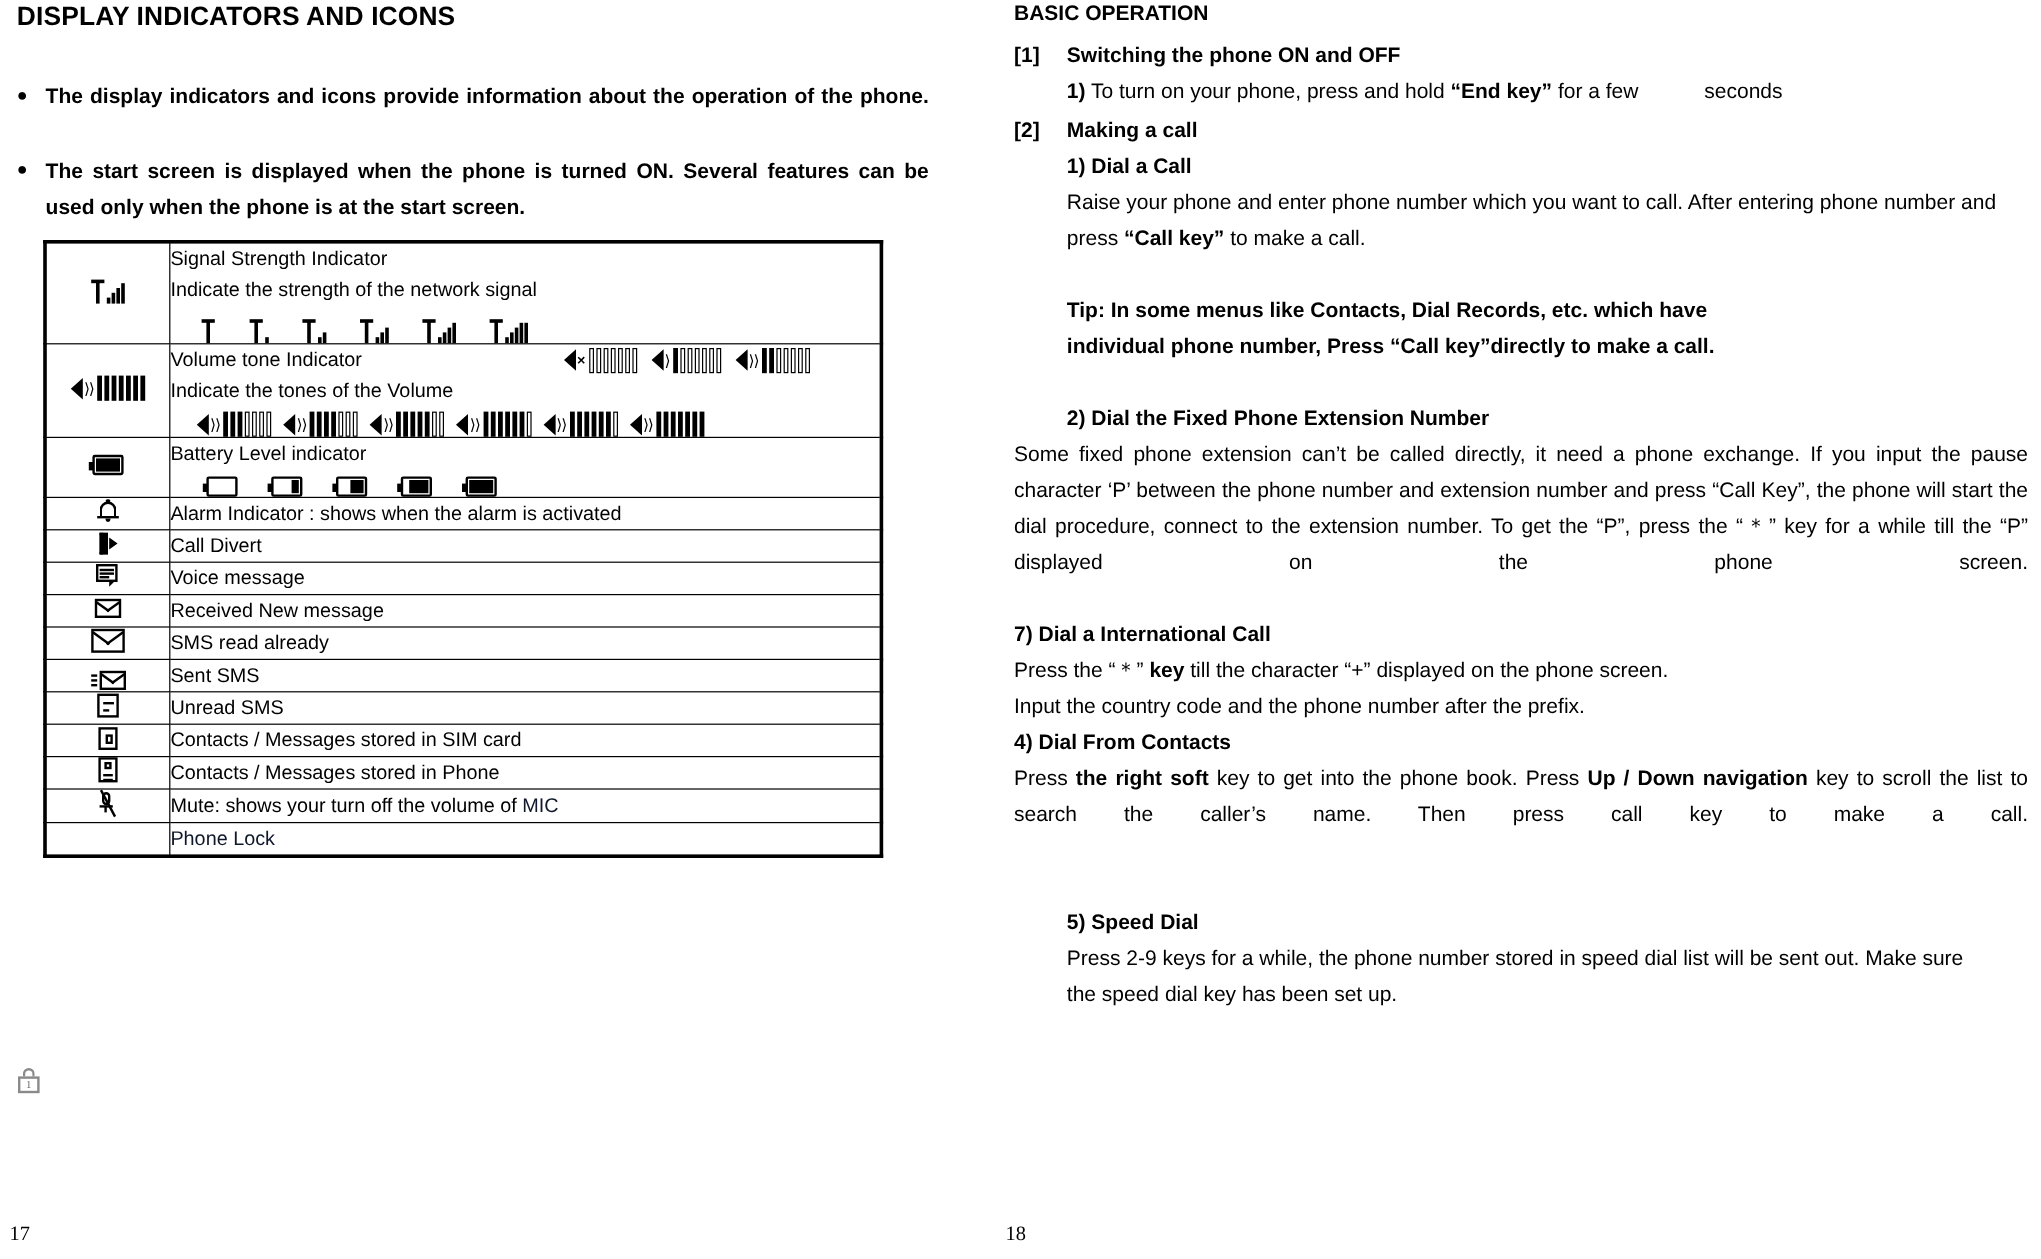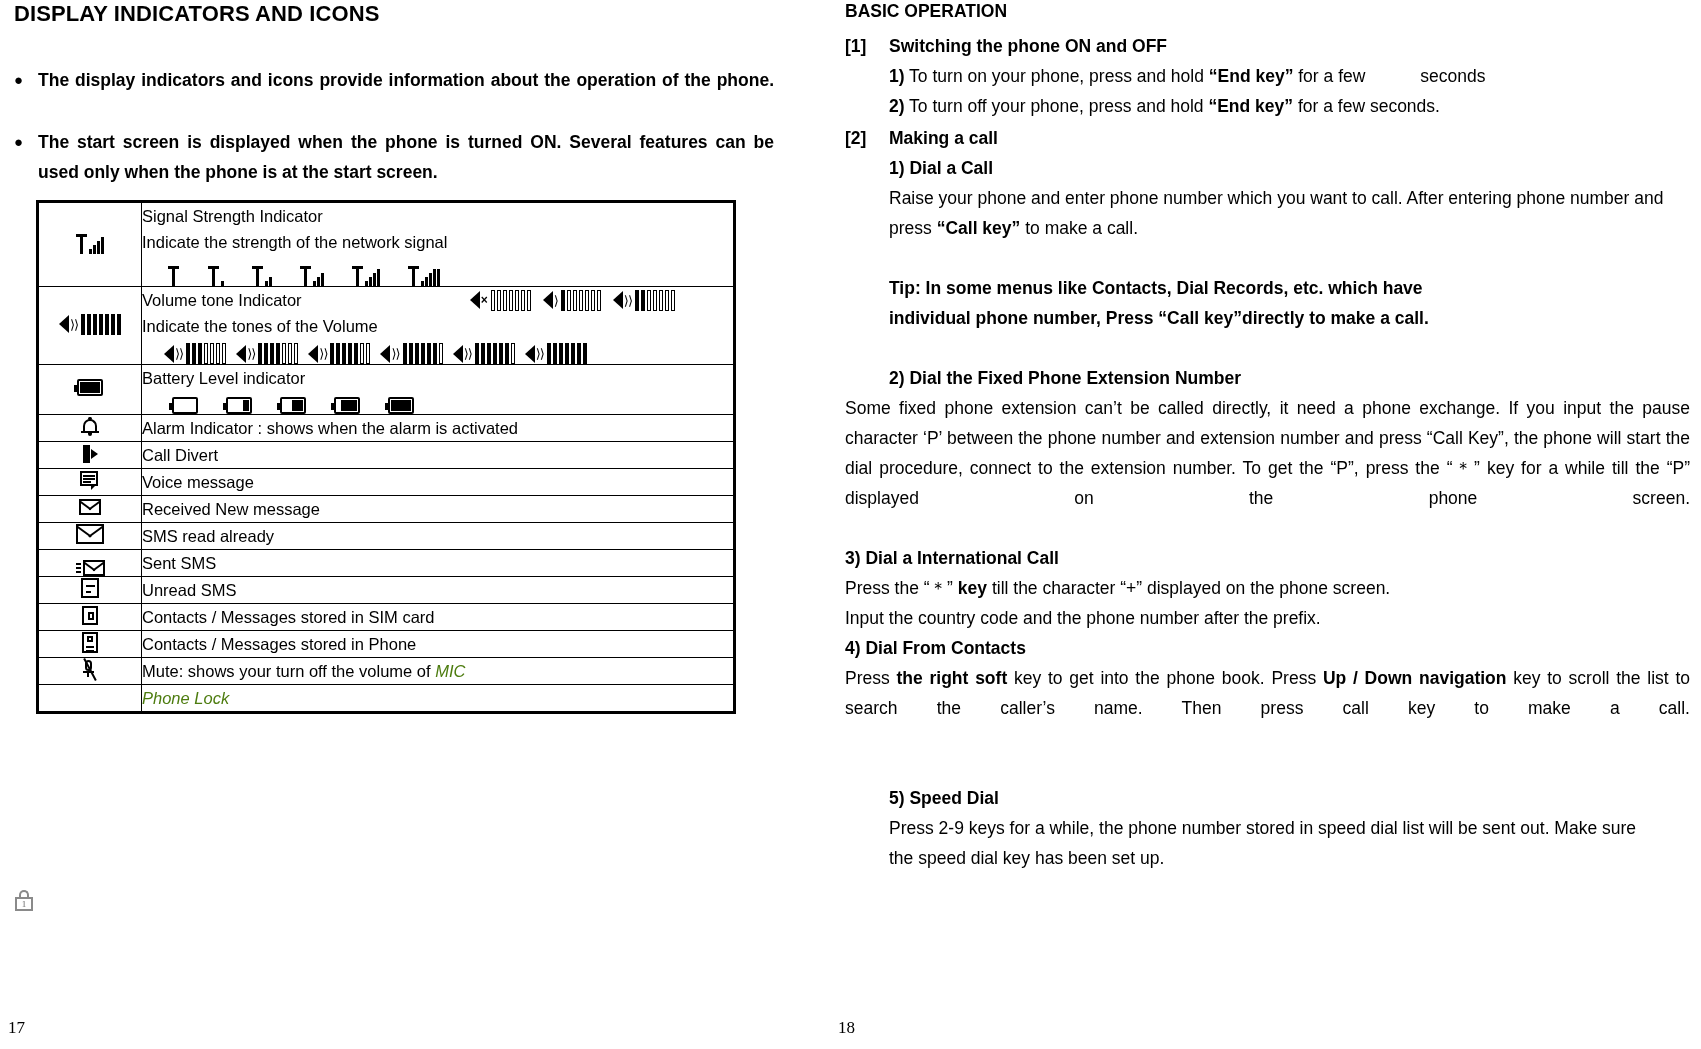--- a/index.html
+++ b/index.html
@@ -98,21 +98,21 @@
     text-align: center;
     vertical-align: middle;
     padding: 3px 0;
   }
   td.desc-cell {
     padding: 5px 0 5px 14px;
     font-size: 16.5px;
     line-height: 26px;
   }
   .desc-line { display: block; }
-  .red { color: #4d7c0f; font-style: italic; }
+  .red { color: #0f172a; }
 
   
   .sig {
     display: inline-flex;
     align-items: flex-end;
     height: 22px;
     gap: 1px;
   }
   .sig .ant {
     position: relative;
@@ -960,41 +960,40 @@
 
   <div class="col-right">
 
     <h1 class="rc-title">BASIC OPERATION</h1>
 
     <div class="num-block">
       <span class="tag">[1]</span>
       <span class="head">Switching the phone ON and OFF</span>
     </div>
     <div class="ind"><b class="bd">1)</b><span> To turn on your phone, press and hold </span><b class="bd">“End key”</b><span> for a few </span><span class="gap-wide"></span><span>seconds</span></div>
-    <div class="ind"><b class="bd">2)</b><span> To turn off your phone, press and hold </span><b class="bd">“End key”</b><span> for a few seconds.</span></div>
 
     <div class="num-block" style="margin-top:2px;">
       <span class="tag">[2]</span>
       <span class="head">Making a call</span>
     </div>
 
     <div class="ind b">1) Dial a Call</div>
     <div class="ind" style="padding-right:0px;"><span>Raise your phone and enter phone number which you want to call. After entering phone number and press </span><b class="bd">“Call key”</b><span> to make a call.</span></div>
 
     <div class="spacer"></div>
 
     <div class="ind b">Tip: In some menus like Contacts, Dial Records, etc. which have</div>
     <div class="ind b">individual phone number, Press “Call key”directly to make a call.</div>
 
     <div class="spacer"></div>
 
     <div class="ind b">2) Dial the Fixed Phone Extension Number</div>
     <div class="ind-j wide j">Some fixed phone extension can’t be called directly, it need a phone exchange. If you input the pause character ‘P’ between the phone number and extension number and press “Call Key”, the phone will start the dial procedure, connect to the extension number. To get the “P”, press the “＊” key for a while till the “P” displayed on the phone screen.</div>
 
-    <div class="ind-j wide" style="font-weight:bold;"><span>3) Dial a International Call</span></div>
+    <div class="ind-j wide" style="font-weight:bold;"><span>7) Dial a International Call</span></div>
     <div class="ind-j wide"><span>Press the “＊” </span><b class="bd">key</b><span> till the character “+” displayed on the phone screen.</span></div>
     <div class="ind-j wide">Input the country code and the phone number after the prefix.</div>
 
     <div class="ind-j wide" style="font-weight:bold;"><span>4) Dial From Contacts</span></div>
     <div class="ind-j wide j"><span>Press </span><b class="bd">the right soft</b><span> key to get into the phone book. Press </span><b class="bd">Up / Down navigation</b><span> key to scroll the list to search the caller’s name. Then press call key to make a call.</span></div>
 
     <div class="spacer"></div>
 
     <div class="ind b">5) Speed Dial</div>
     <div class="ind" style="width:795px;">Press 2-9 keys for a while, the phone number stored in speed dial list will be sent out. Make sure the speed dial key has been set up.</div>

